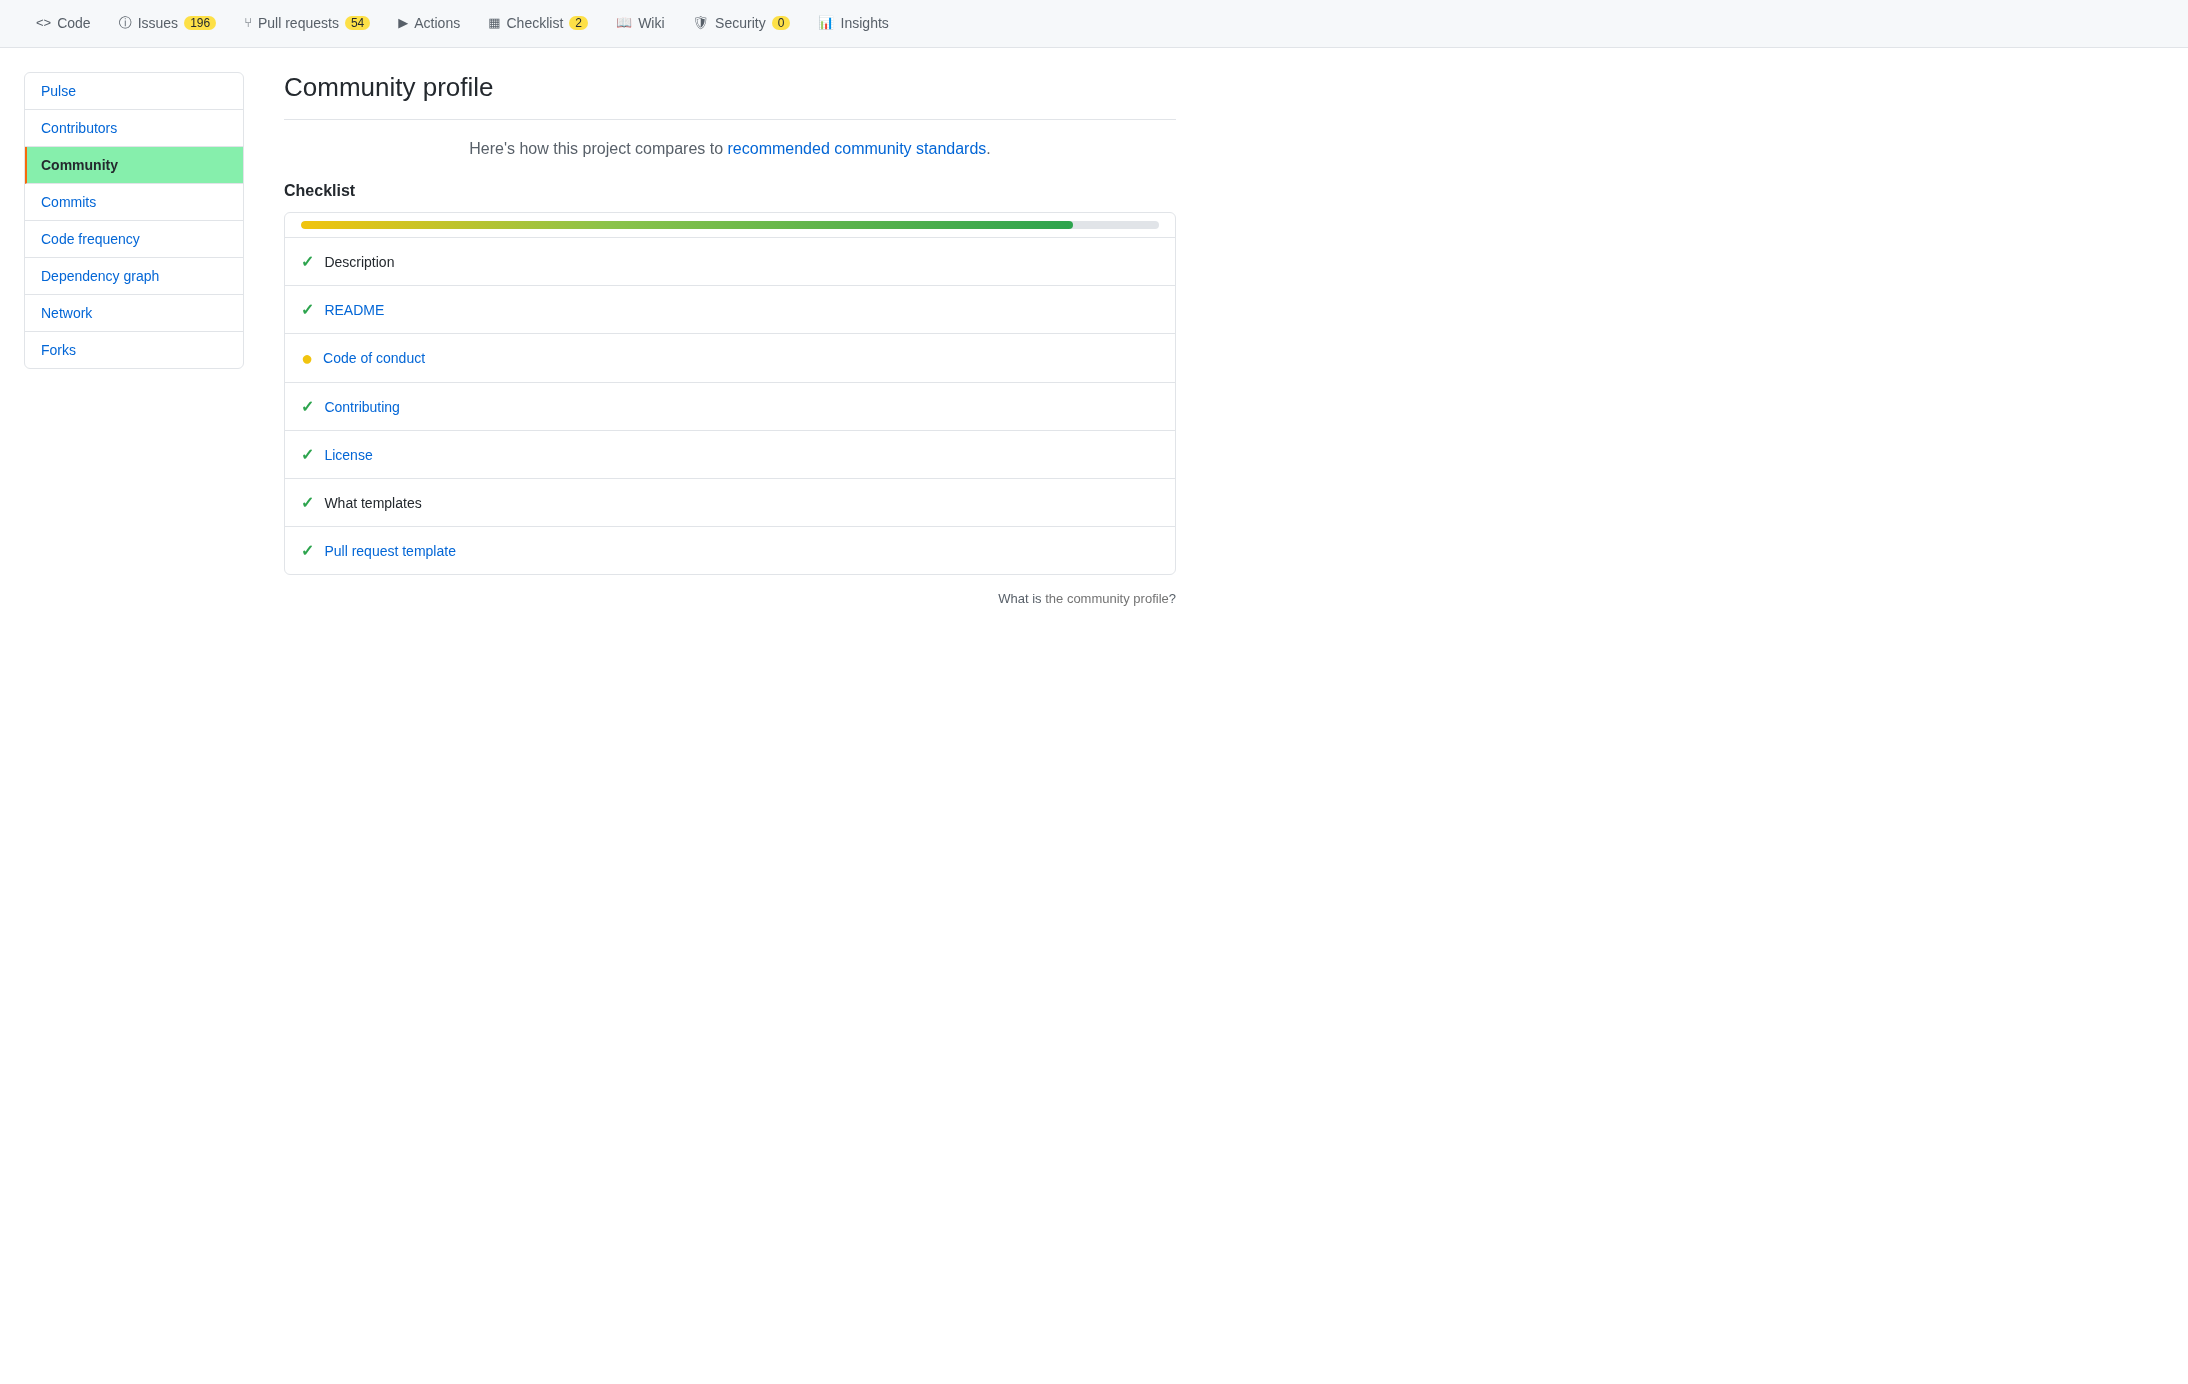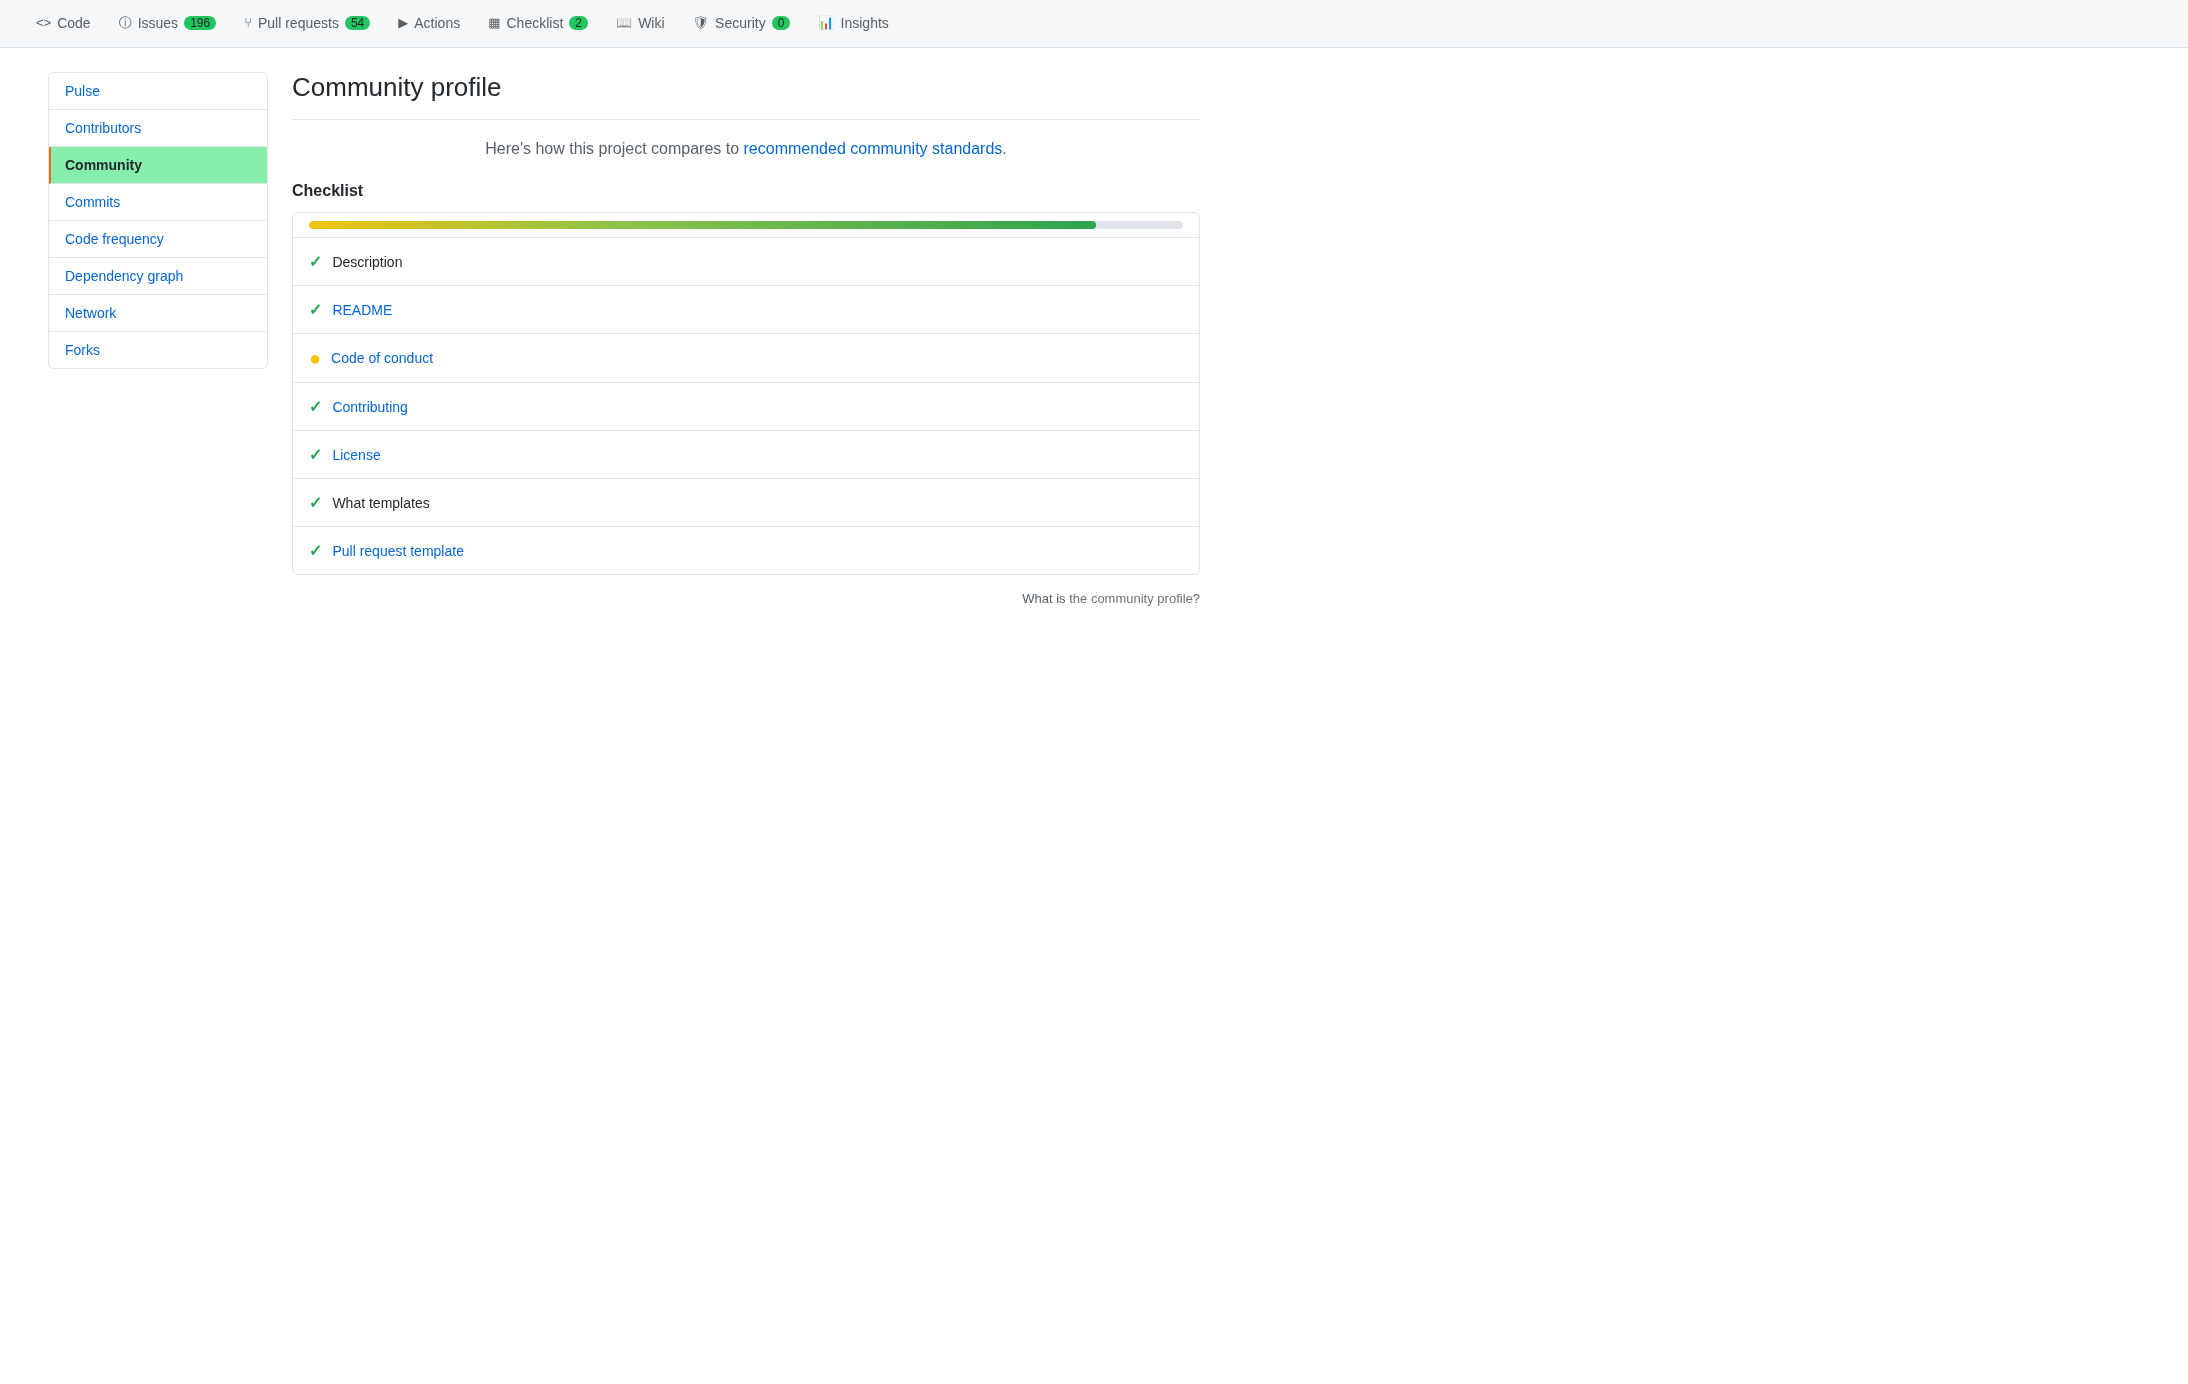--- a/index.html
+++ b/index.html
@@ -26,36 +26,35 @@
       gap: 6px;
       padding: 8px 12px;
       color: #586069;
       font-size: 14px;
       cursor: pointer;
       border-bottom: 2px solid transparent;
       text-decoration: none;
       white-space: nowrap;
     }
     .nav-item .badge {
-      background: #22c55e;
+      background: #fde047;
       color: #24292e;
       border-radius: 20px;
       padding: 0 6px;
       font-size: 12px;
       font-weight: 500;
     }
     .nav-icon { color: #586069; font-size: 13px; }
 
     
     .layout {
       display: flex;
       padding: 24px;
-      gap: 24px;
+      gap: 40px;
       max-width: 1200px;
-      margin-left: 24px;
     }
 
     
     .sidebar {
       width: 220px;
       flex-shrink: 0;
       border: 1px solid #e1e4e8;
       border-radius: 6px;
       overflow: hidden;
       height: fit-content;

